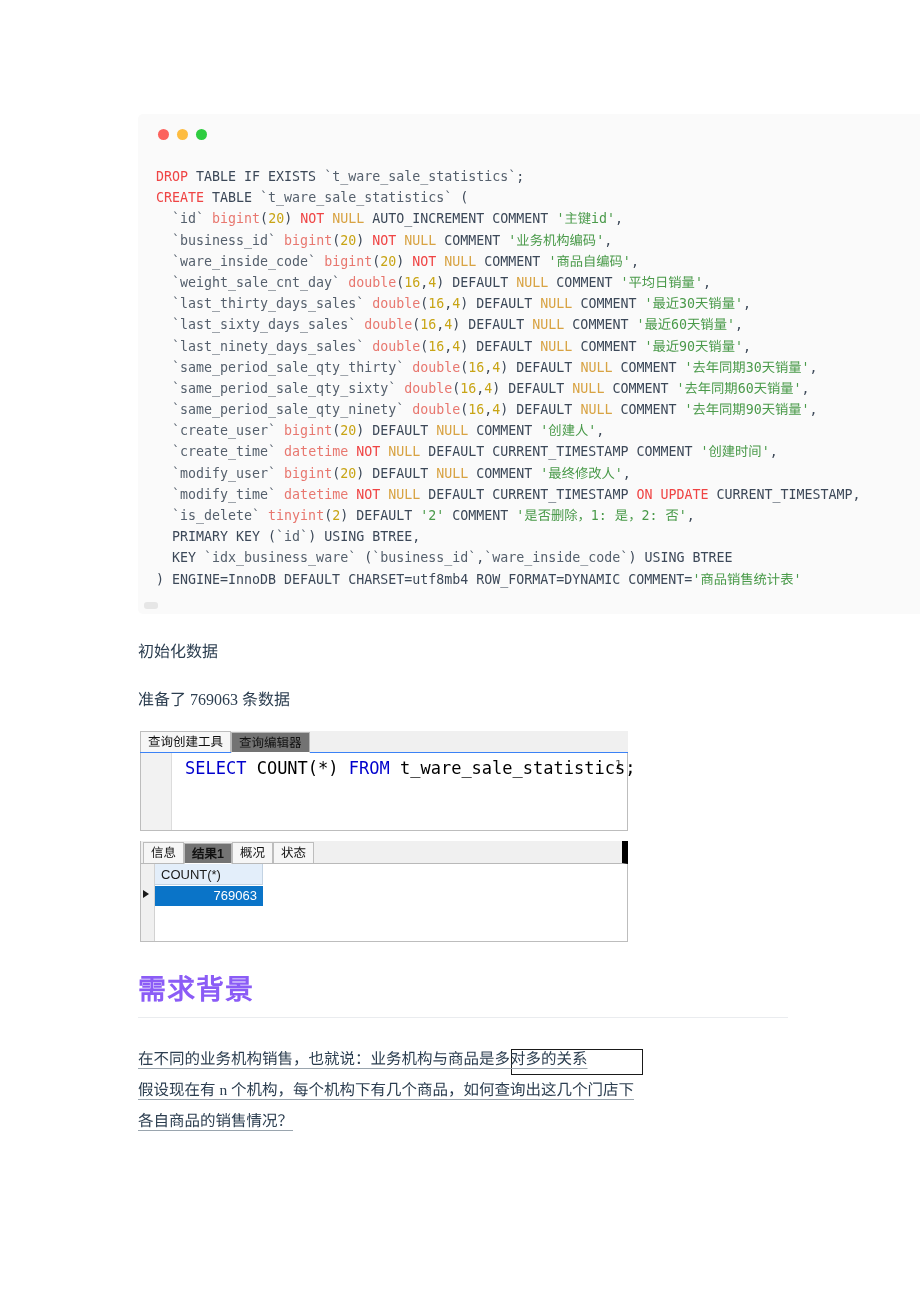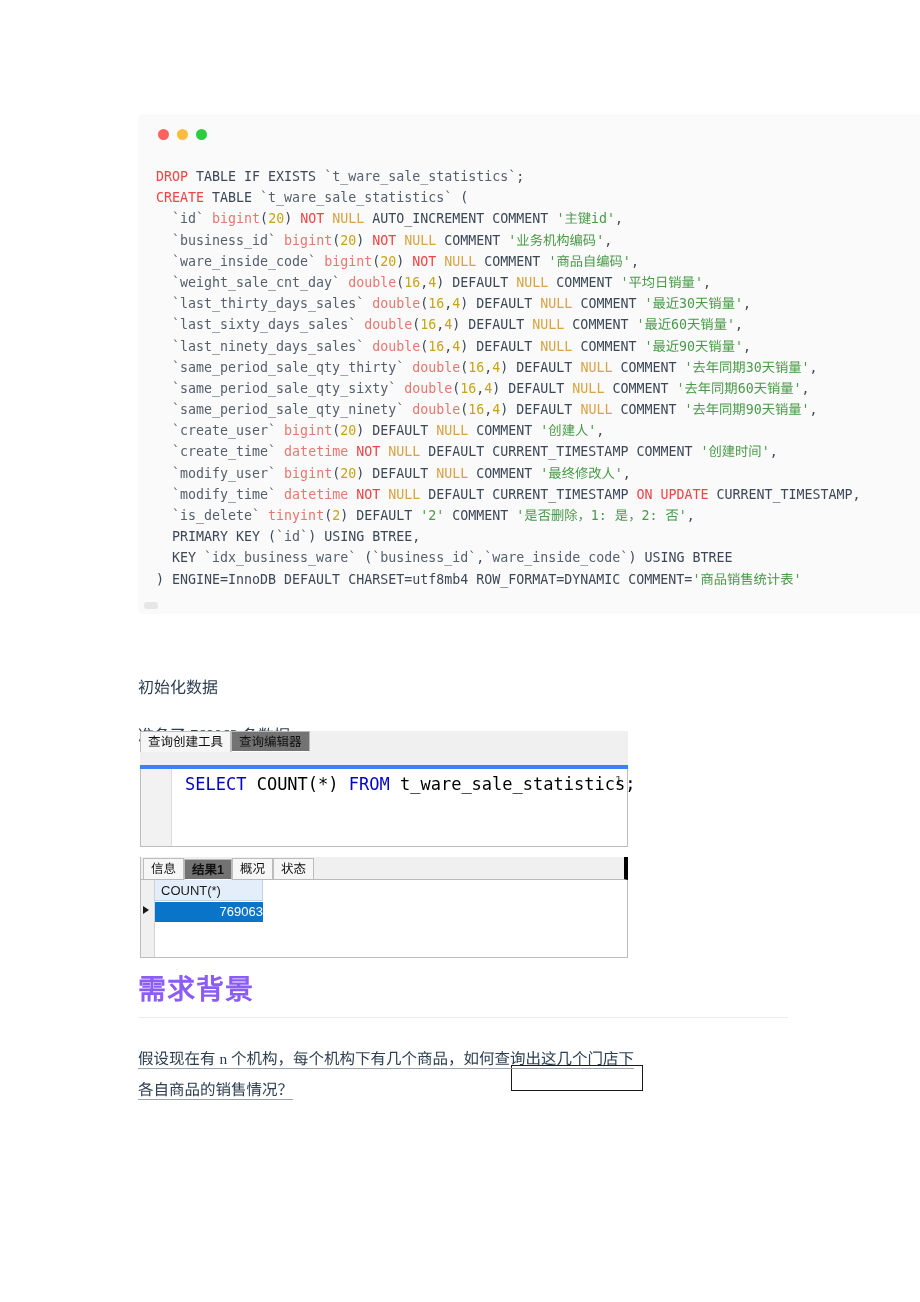--- a/index.html
+++ b/index.html
@@ -81,38 +81,38 @@
   }
 
   
   .para {
     position: absolute;
     left: 138px;
     font-size: 16px;
     line-height: 22px;
     color: #2c3e50;
     font-family: "Liberation Serif", "DejaVu Serif", serif;
-    margin-top: 36px;
   }
   #p-init { top: 641px; }
   #p-rows { top: 689px; }
 
   
   .nav-panel {
     position: absolute;
     left: 140px;
     top: 731px;
     width: 488px;
     font-family: "Liberation Sans", "DejaVu Sans", sans-serif;
   }
   .tabstrip {
     display: flex;
-    height: 38px;
+    align-items: flex-end;
+    height: 22px;
     background: #f0f0f0;
-    border-bottom: 4px solid #3b82f6;
+    border-bottom: 1px solid #3b82f6;
     box-sizing: border-box;
   }
   .tab {
     font-size: 12.5px;
     line-height: 20px;
     height: 21px;
     padding: 0 7px;
     color: #111;
     box-sizing: border-box;
     background: #f0f0f0;
@@ -166,21 +166,21 @@
     white-space: pre;
   }
   .sqlline .b { color: #0000cd; }
 
   .result-tabs {
     display: flex;
     align-items: flex-end;
     height: 23px;
     background: #f0f0f0;
     border-left: 1px solid #bdbdbd;
-    border-right: 4px solid #000000;
+    border-right: 6px solid #000000;
     border-bottom: 1px solid #b9b9b9;
     box-sizing: border-box;
     padding-left: 2px;
     margin-top: 10px;
   }
   .result-tabs .tab { font-size: 12.5px; }
 
   .grid {
     background: #ffffff;
     border: 1px solid #bdbdbd;
@@ -215,20 +215,21 @@
     position: absolute;
     left: 14px;
     top: 22px;
     width: 108px;
     height: 20px;
     background: #0a74c8;
     color: #ffffff;
     font-size: 13px;
     line-height: 20px;
     text-align: right;
+    padding-right: 6px;
     box-sizing: border-box;
   }
   .grid-arrow {
     position: absolute;
     left: 2px;
     top: 26px;
     width: 0; height: 0;
     border-left: 6px solid #1a1a1a;
     border-top: 4px solid transparent;
     border-bottom: 4px solid transparent;
@@ -323,15 +324,16 @@
     <div class="grid-arrow"></div>
     <div class="grid-cell">769063</div>
     <div class="empty-box"></div>
   </div>
 </div>
 
 <div class="h2">需求背景</div>
 <div class="h2-rule"></div>
 
 <div class="ulpara" id="ul-body">
+    <div class="ulline"><span>在不同的业务机构销售，也就说：业务机构与商品是多对多的关系</span></div>
     <div class="ulline"><span>假设现在有 n 个机构，每个机构下有几个商品，如何查询出这几个门店下</span></div>
     <div class="ulline"><span>各自商品的销售情况？</span></div>
   </div>
 
 </body></html>

